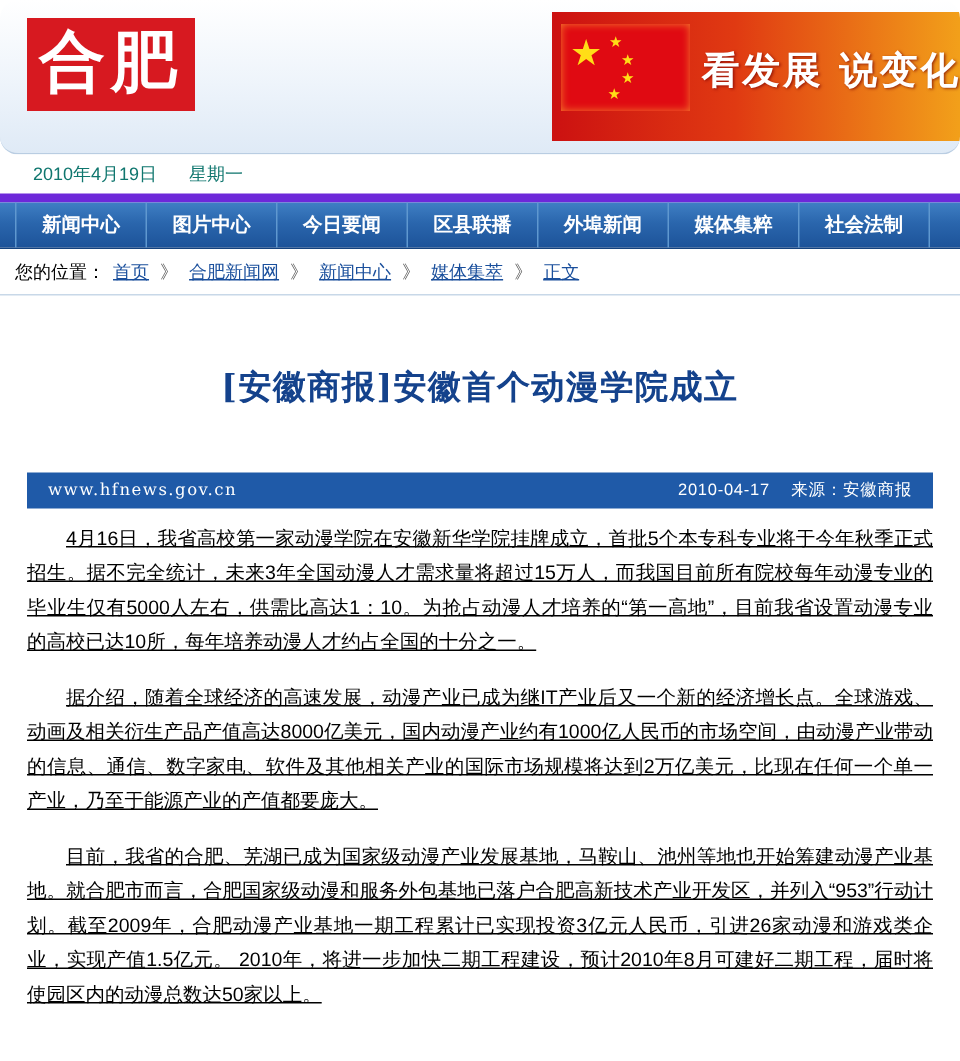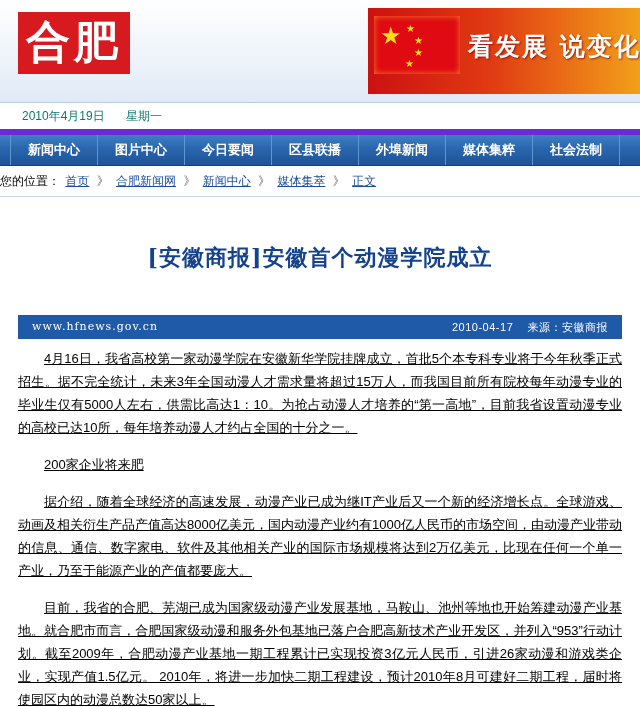--- a/index.html
+++ b/index.html
@@ -21,20 +21,21 @@
     height: 707px;
   }
 
   
   .banner {
     position: relative;
     height: 102px;
     background: linear-gradient(to bottom, #ffffff 0%, #eef4fb 55%, #dfeaf6 100%);
     border-bottom: 1px solid #b9cde2;
     overflow: hidden;
+    border-radius: 12px;
   }
   .logo-block {
     position: absolute;
     left: 18px;
     top: 12px;
     display: flex;
     align-items: flex-start;
   }
   .logo-hf {
     background: #d71920;
@@ -141,20 +142,21 @@
     white-space: nowrap;
     border-right: 1px solid #5f98d0;
     cursor: pointer;
   }
   .nav-item:first-child { border-left: 1px solid #5f98d0; }
 
   
   .crumb {
     height: 30px;
     line-height: 30px;
+    padding-left: 10px;
     font-size: 12px;
     color: #333333;
     background: #ffffff;
     border-bottom: 1px solid #c8d8e8;
   }
   .crumb .lbl { color: #000000; }
   .crumb a {
     color: #1a4f9c;
     text-decoration: underline;
     margin: 0 2px;
@@ -261,19 +263,18 @@
       <div class="meta-left">www.hfnews.gov.cn</div>
       <div class="meta-right">
         <span>2010-04-17</span>
         &nbsp;&nbsp;
         <span>来源：</span><span>安徽商报</span>
       </div>
     </div>
 
     <div class="body-text">
       <p>4月16日，我省高校第一家动漫学院在安徽新华学院挂牌成立，首批5个本专科专业将于今年秋季正式招生。据不完全统计，未来3年全国动漫人才需求量将超过15万人，而我国目前所有院校每年动漫专业的毕业生仅有5000人左右，供需比高达1：10。为抢占动漫人才培养的“第一高地”，目前我省设置动漫专业的高校已达10所，每年培养动漫人才约占全国的十分之一。</p>
-      <p>200家企业将来肥</p>
       <p>据介绍，随着全球经济的高速发展，动漫产业已成为继IT产业后又一个新的经济增长点。全球游戏、动画及相关衍生产品产值高达8000亿美元，国内动漫产业约有1000亿人民币的市场空间，由动漫产业带动的信息、通信、数字家电、软件及其他相关产业的国际市场规模将达到2万亿美元，比现在任何一个单一产业，乃至于能源产业的产值都要庞大。</p>
       <p>目前，我省的合肥、芜湖已成为国家级动漫产业发展基地，马鞍山、池州等地也开始筹建动漫产业基地。就合肥市而言，合肥国家级动漫和服务外包基地已落户合肥高新技术产业开发区，并列入“953”行动计划。截至2009年，合肥动漫产业基地一期工程累计已实现投资3亿元人民币，引进26家动漫和游戏类企业，实现产值1.5亿元。 2010年，将进一步加快二期工程建设，预计2010年8月可建好二期工程，届时将使园区内的动漫总数达50家以上。</p>
     </div>
   </div>
 
 </div>
 
 </body></html>

